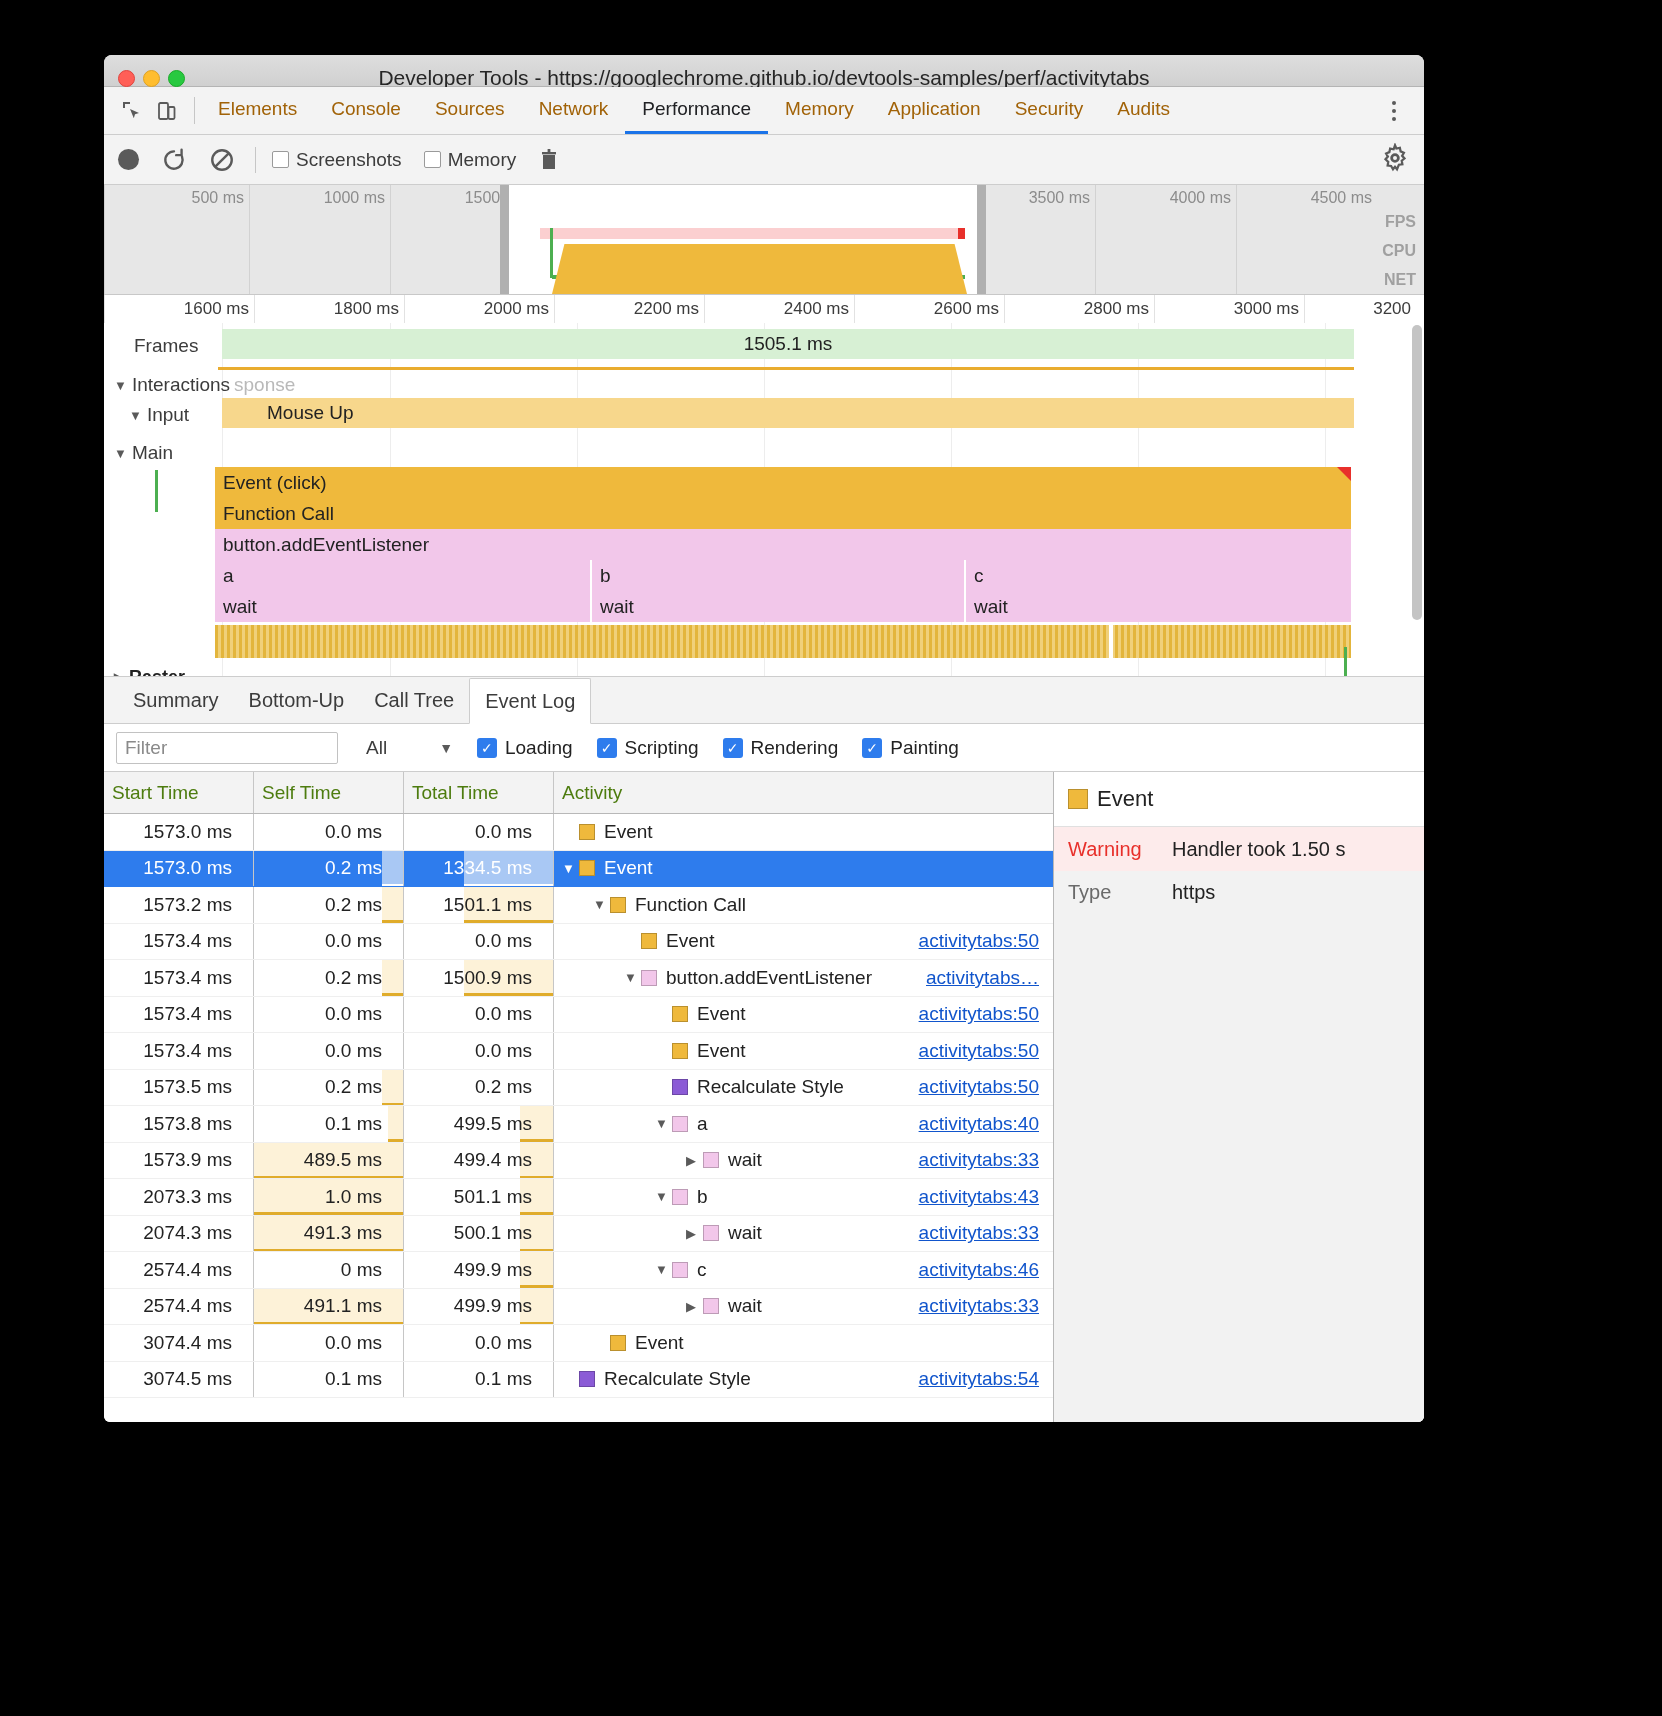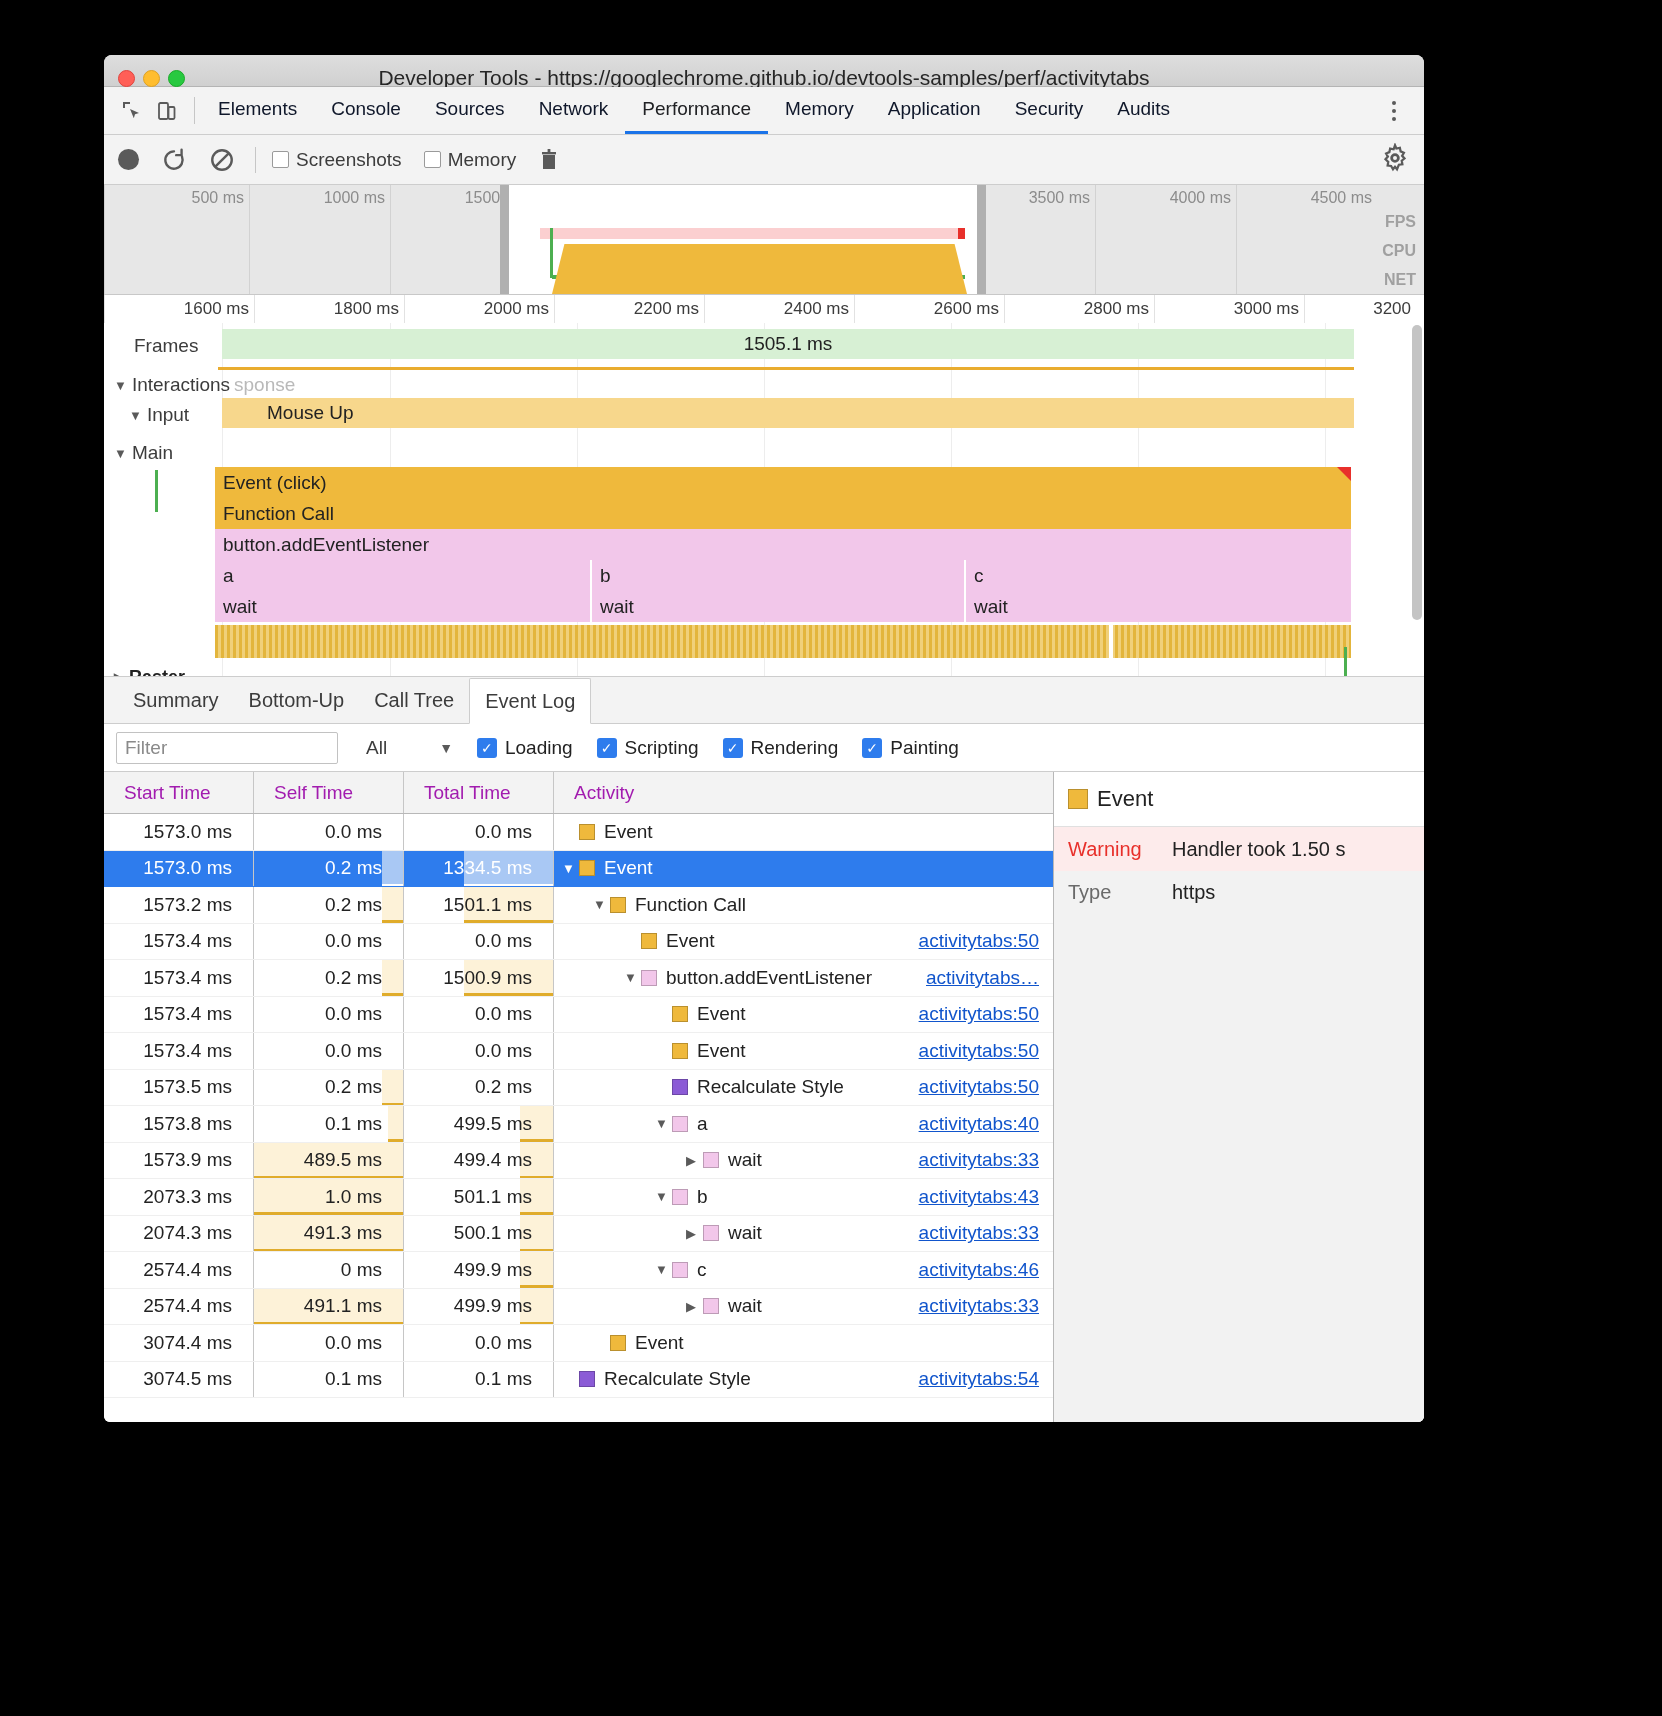--- a/index.html
+++ b/index.html
@@ -47,21 +47,21 @@
     display: flex; align-items: stretch;
     flex: 0 0 auto;
     position: relative;
   }
   .tb-icons { display: flex; align-items: center; padding: 0 8px 0 14px; gap: 10px; }
   .tb-icon { width: 26px; height: 26px; display: flex; align-items: center; justify-content: center; }
   .vsep { width: 1px; background: #c6c6c6; margin: 10px 6px; }
   .tabs { display: flex; align-items: stretch; }
   .tab {
     padding: 0 17px; display: flex; align-items: center;
-    font-size: 19px; color: #0f172a; white-space: nowrap;
+    font-size: 19px; color: #a16207; white-space: nowrap;
     border-bottom: 3px solid transparent;
     cursor: pointer;
   }
   .tab.active { color: #202124; border-bottom-color: #1a73e8; }
   .tb-right { margin-left: auto; display: flex; align-items: center; }
   .kebab {
     width: 36px; display: flex; flex-direction: column;
     align-items: center; justify-content: center; gap: 4px;
     margin-right: 12px;
   }
@@ -211,22 +211,22 @@
   }
   .fchk span.lb { font-size: 19px; color: #222; }
 
   .body-split { flex: 1 1 auto; display: flex; min-height: 0; }
   .tablewrap { width: 950px; flex: 0 0 auto; display: flex; flex-direction: column; border-right: 1px solid #b8b8b8; min-height: 0; }
   .thead {
     display: flex; height: 42px; background: #f3f3f3;
     border-bottom: 1px solid #b8b8b8; flex: 0 0 auto;
   }
   .th {
-    font-size: 19px; color: #a21caf; display: flex; align-items: center;
-    padding-left: 20px; border-right: 1px solid #c6c6c6; cursor: pointer;
+    font-size: 19px; color: #4d7c0f; display: flex; align-items: center;
+    padding-left: 8px; border-right: 1px solid #c6c6c6; cursor: pointer;
   }
   .c1 { width: 150px; } .c2 { width: 150px; } .c3 { width: 150px; } .c4 { flex: 1 1 auto; border-right: none; }
   .tbody { flex: 1 1 auto; overflow: hidden; }
   .tr {
     display: flex; height: 36.5px; font-size: 19px; color: #222;
     border-bottom: 1px solid #efefef; cursor: pointer;
   }
   .tr.sel { background: #2e7ced; color: #fff; border-bottom-color: #2e7ced; }
   .td { position: relative; display: flex; align-items: center; overflow: hidden; }
   .td.num { justify-content: flex-end; padding-right: 21px; border-right: 1px solid #c6c6c6; }

